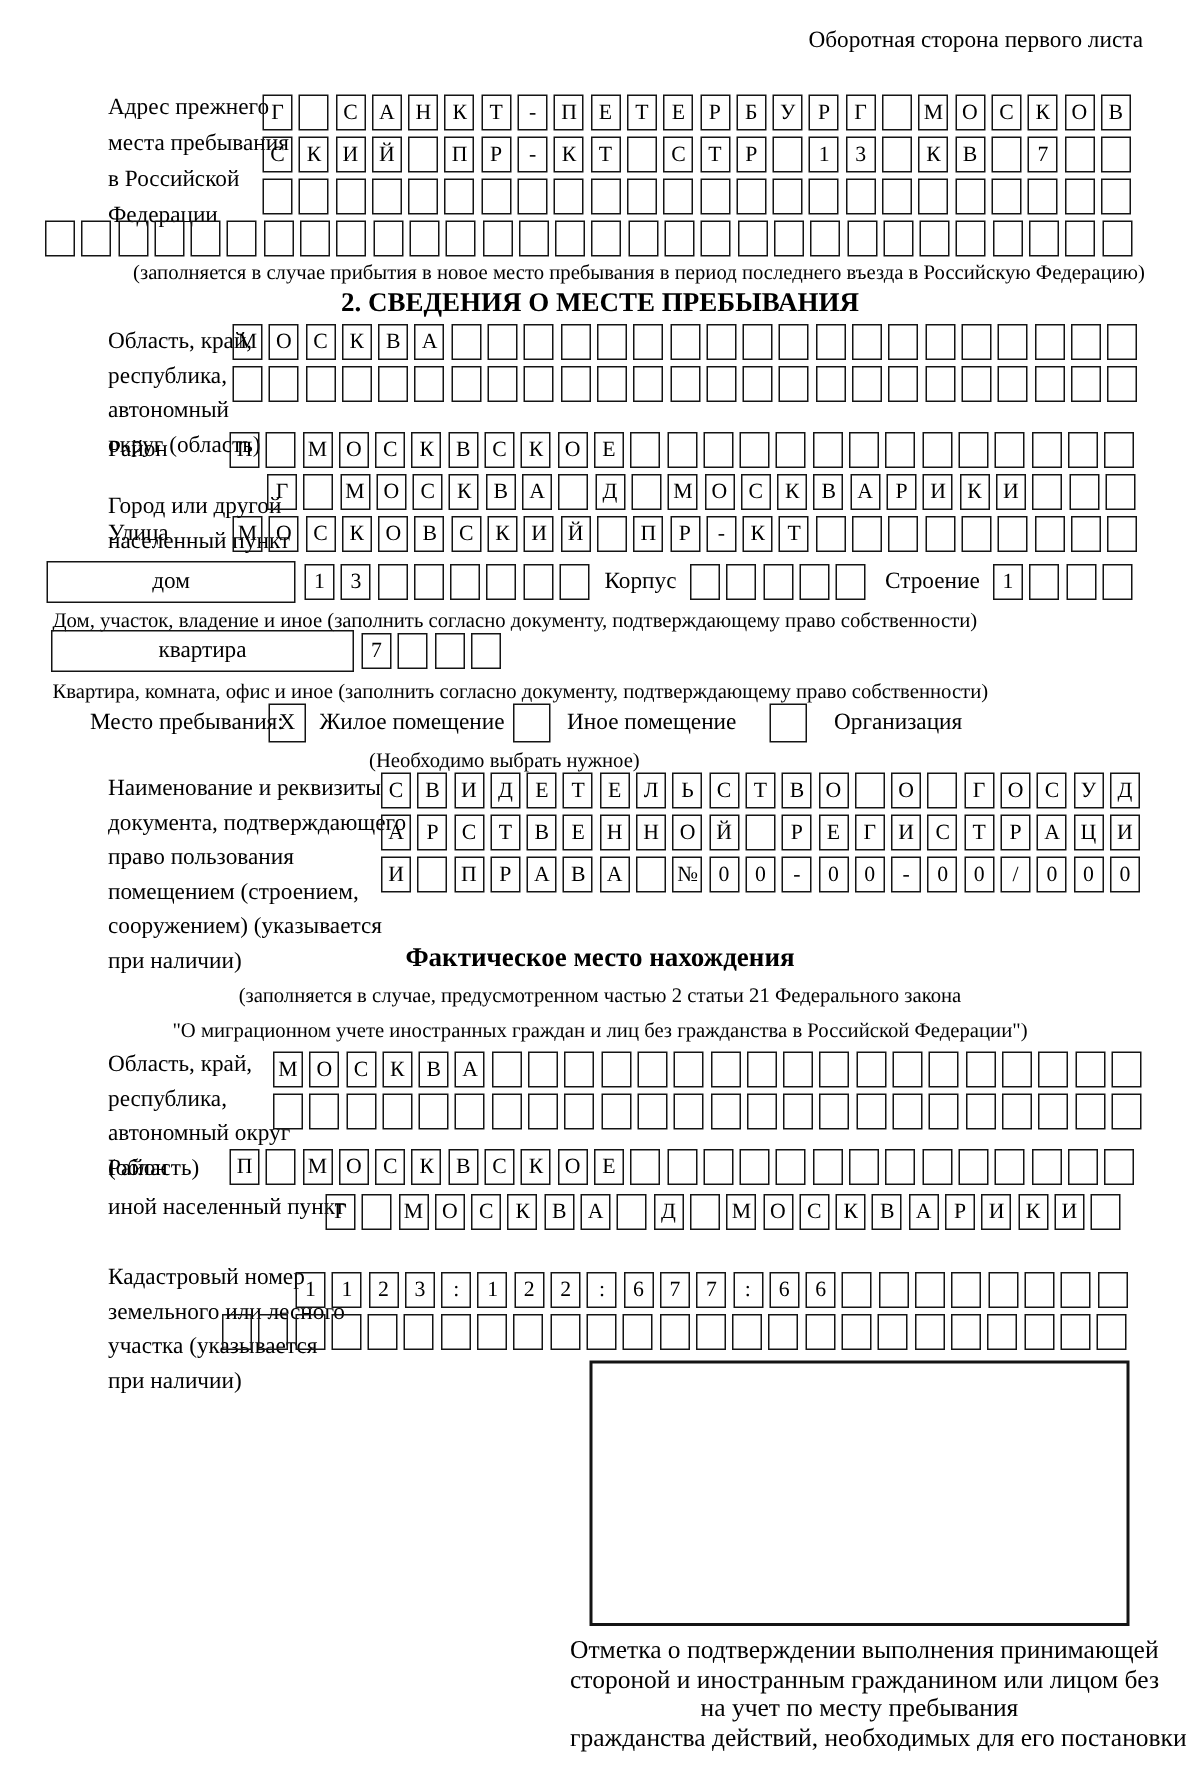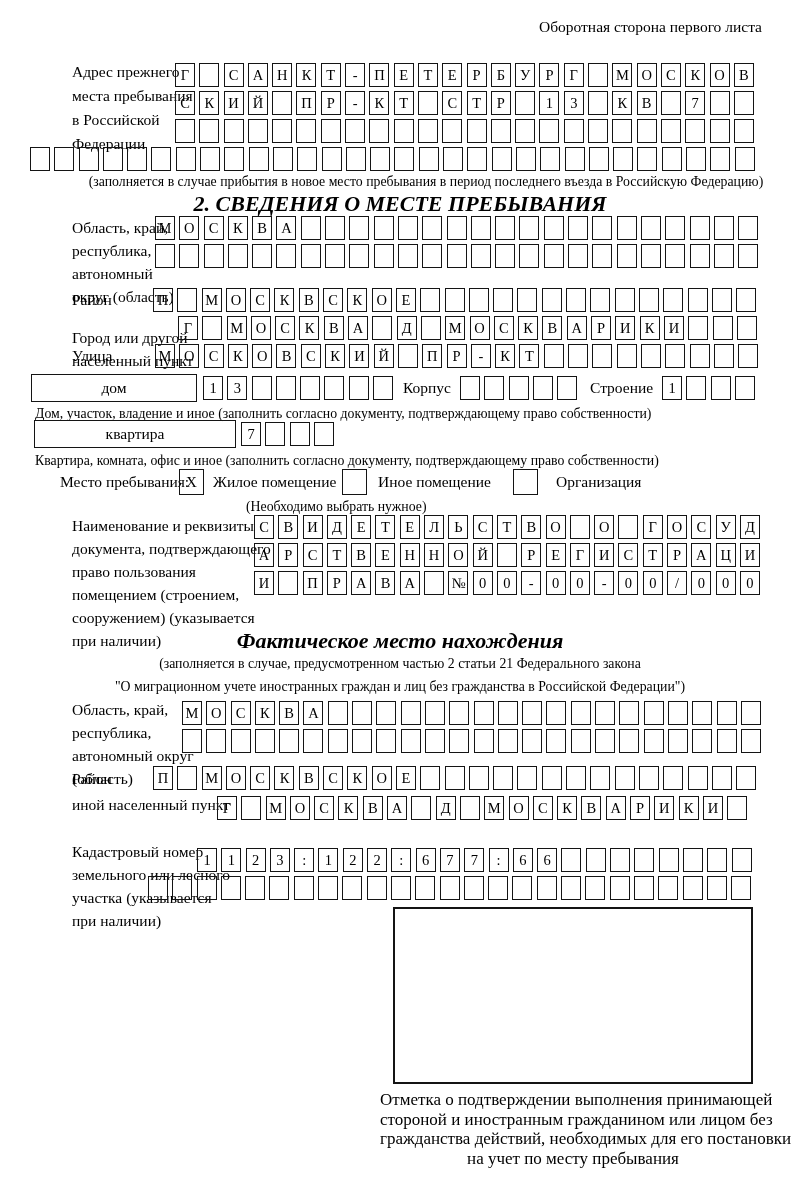--- a/index.html
+++ b/index.html
@@ -7,21 +7,21 @@
   .abs{position:absolute;}
   .cells{position:absolute;display:flex;}
   .cell{flex:none;width:20px;height:24px;margin-right:4.3px;border:1.6px solid #141414;box-sizing:border-box;
         display:flex;align-items:center;justify-content:center;font-size:14.5px;line-height:1;}
   .lbl{font-size:15.5px;}
   .lines div{white-space:nowrap;}
   .lh23 div{line-height:23px;}
   .lh24 div{line-height:24px;}
   .cap{font-size:13.8px;white-space:nowrap;}
   .center{text-align:center;width:800px;left:0;}
-  .title{font-weight:bold;font-size:22px;font-style:italic;}
+  .title{font-weight:bold;font-size:18px;}
   .fieldbox{position:absolute;border:1.6px solid #141414;box-sizing:border-box;display:flex;align-items:center;justify-content:center;font-size:15.5px;}
   .chk{position:absolute;width:25px;height:26px;border:1.6px solid #141414;box-sizing:border-box;display:flex;align-items:center;justify-content:center;font-size:15px;}
   .inl{position:absolute;font-size:15.5px;white-space:nowrap;}
   .stampbox{position:absolute;border:2px solid #141414;box-sizing:border-box;background:#fff;}
   .stampcap{font-size:17px;text-align:center;}
   .stampcap div{line-height:19.5px;}
 </style>
 </head>
 <body>
 
@@ -597,15 +597,15 @@
     <span class="cell"></span>
     <span class="cell"></span>
     <span class="cell"></span>
     <span class="cell"></span>
   </div>
 
 <div class="stampbox" style="left:393px;top:907px;width:360px;height:177px;"></div>
 <div class="abs stampcap lines" style="left:380px;top:1090px;width:386px;">
     <div>Отметка о подтверждении выполнения принимающей</div>
     <div>стороной и иностранным гражданином или лицом без</div>
+    <div>на учет по месту пребывания</div>
     <div>гражданства действий, необходимых для его постановки</div>
-    <div>на учет по месту пребывания</div>
   </div>
 
 </body></html>

